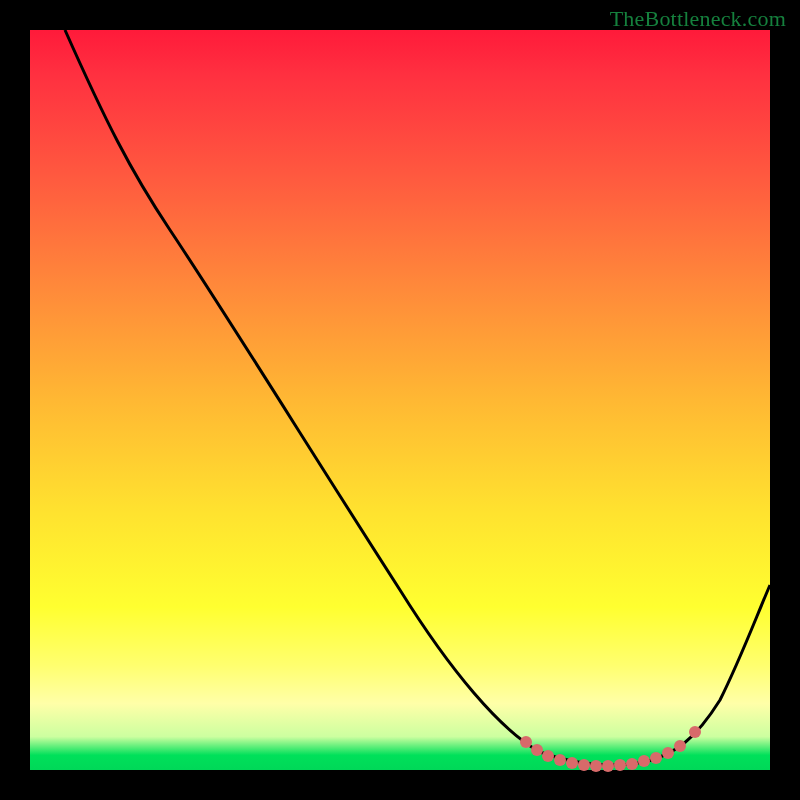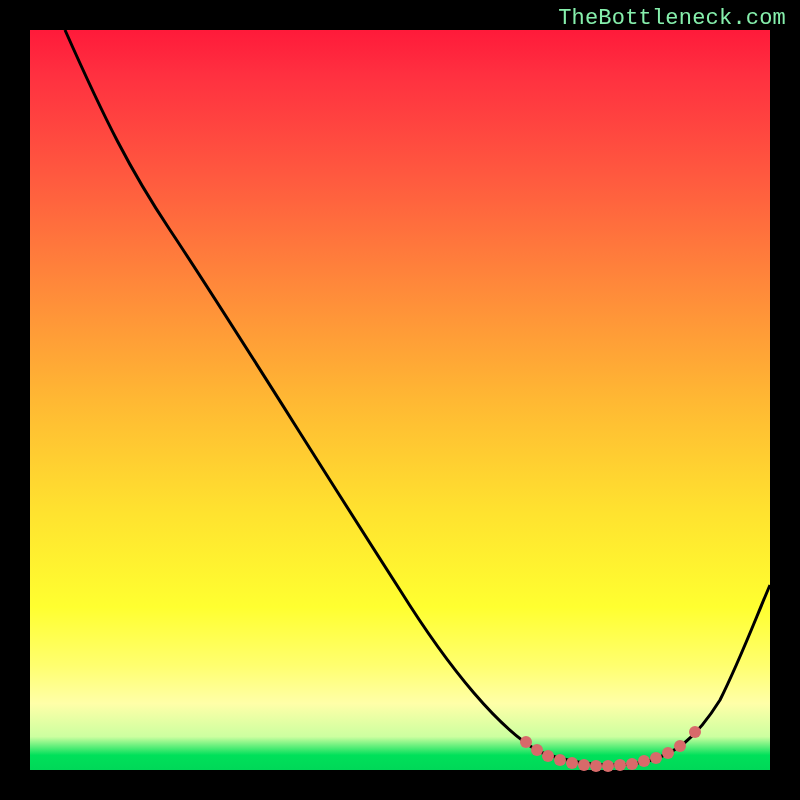--- a/index.html
+++ b/index.html
@@ -43,23 +43,23 @@
       #ffffa8 91%,
       #ccffa0 95.5%,
       #00e05a 98%,
       #00d858 100%
     );
   }
   .watermark {
     position: absolute;
     top: 6px;
     right: 14px;
-    font-family: Liberation Mono, monospace;
+    font-family: Liberation Serif, serif;
     font-size: 22px;
-    color: #86efac;
+    color: #15803d;
     letter-spacing: 0.2px;
     user-select: none;
   }
   svg.curve {
     position: absolute;
     left: 0;
     top: 0;
     width: 740px;
     height: 740px;
     overflow: visible;

